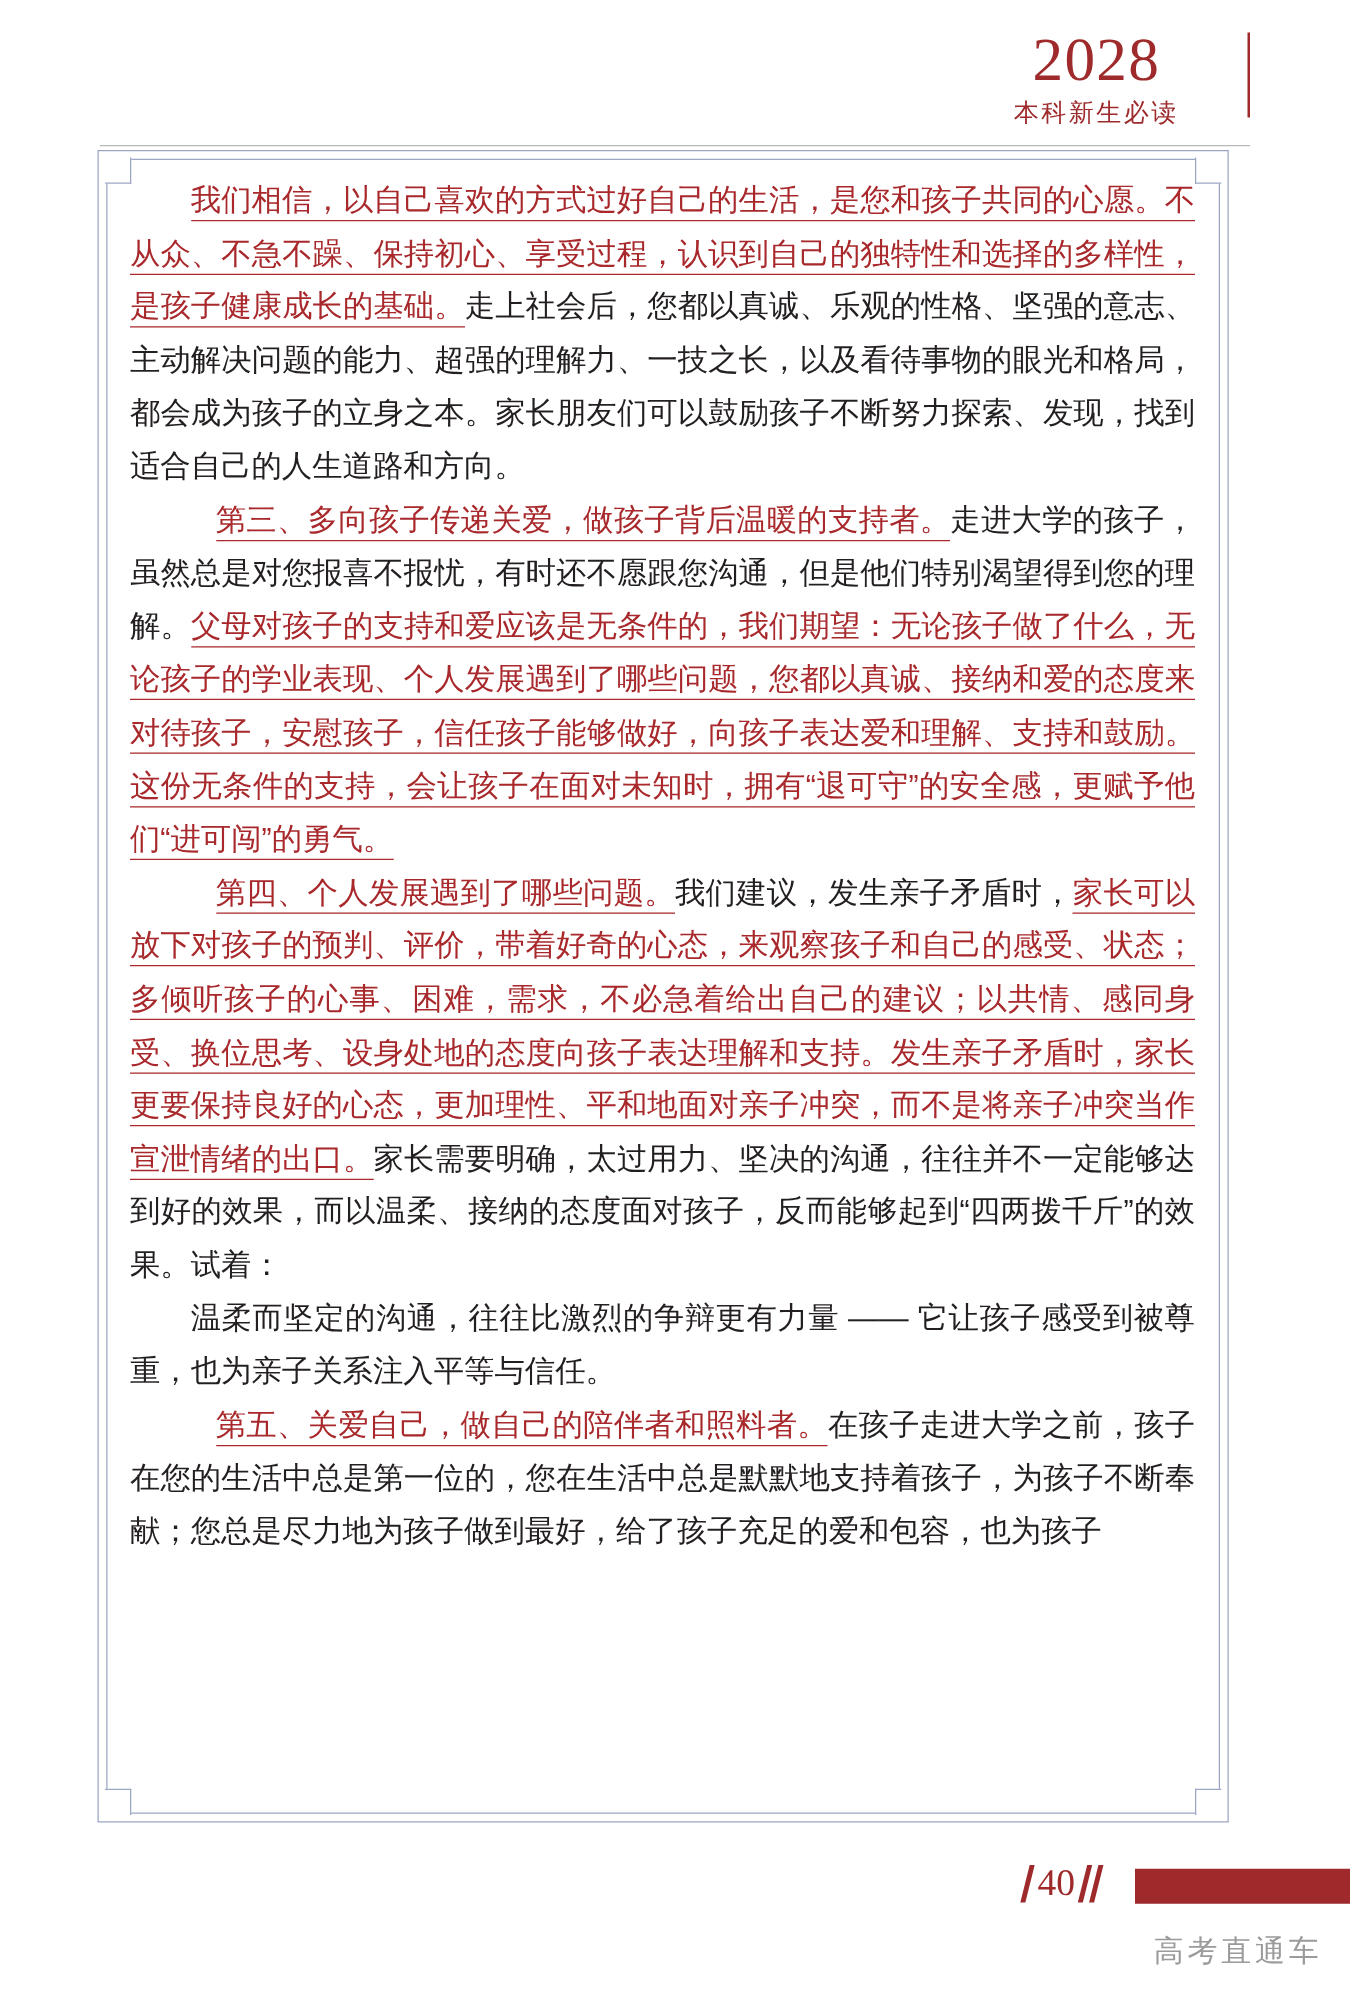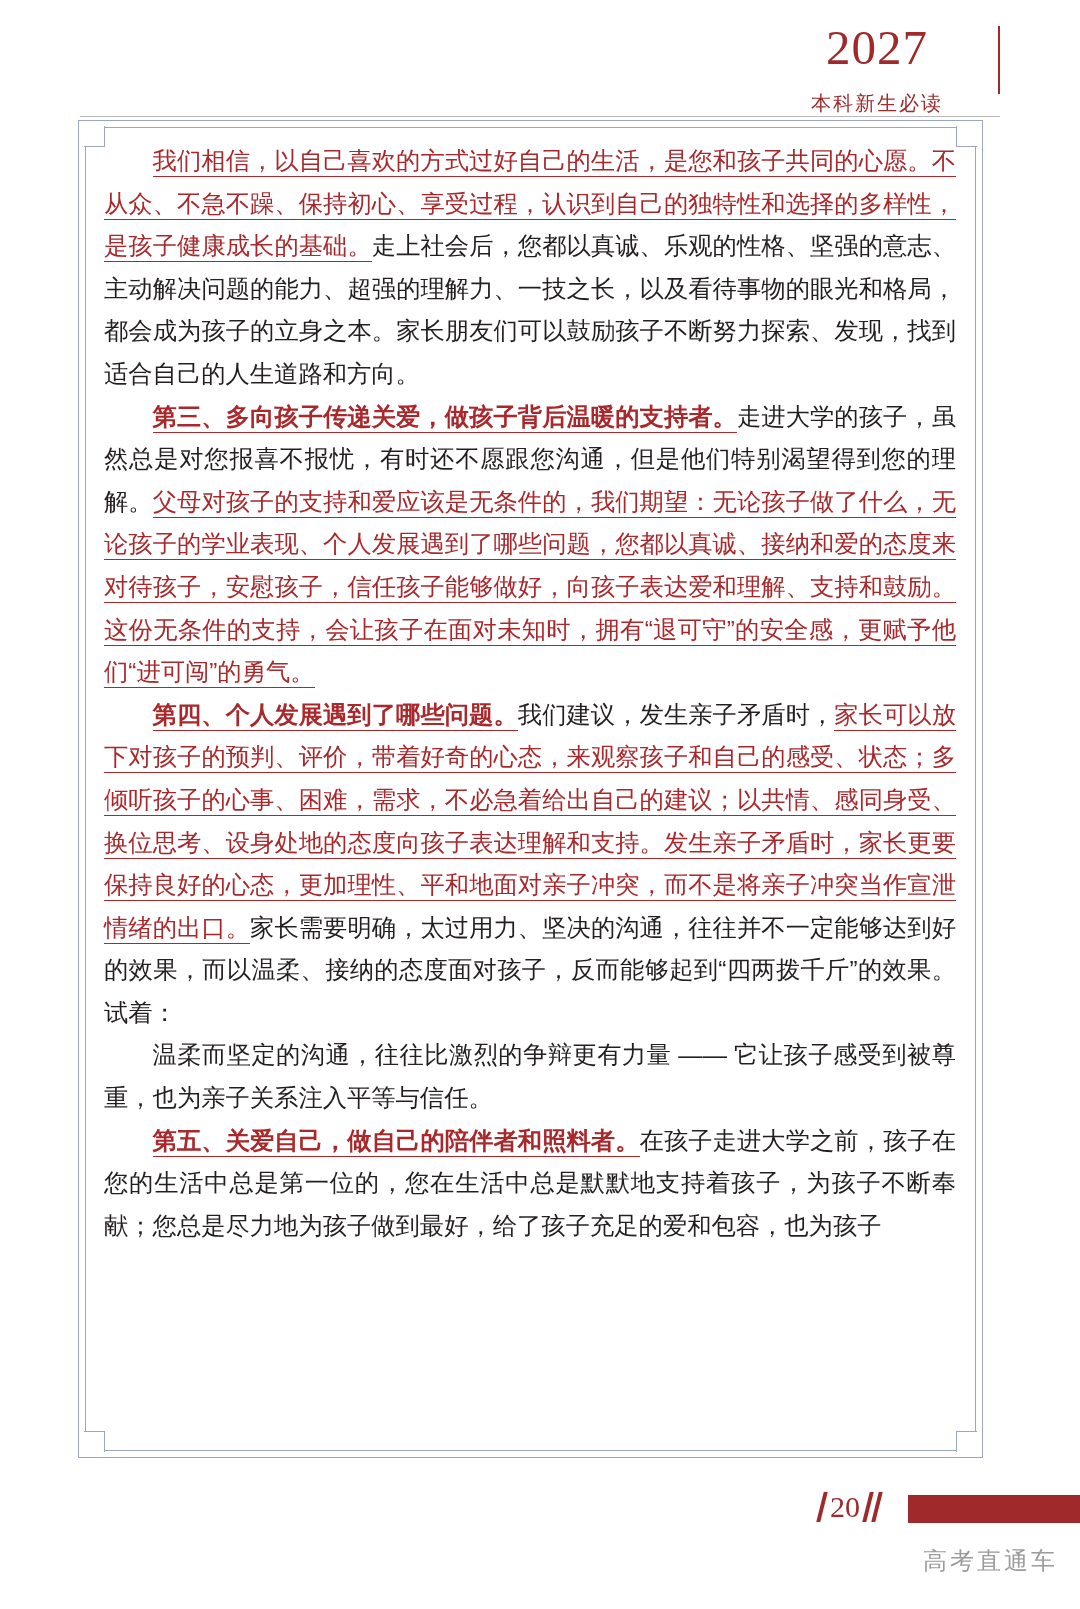--- a/index.html
+++ b/index.html
@@ -36,21 +36,21 @@
     line-height: 52px;
     color: #9e2a2b;
     letter-spacing: 1px;
     font-weight: 400;
   }
   .header-sub {
     font-size: 20px;
     line-height: 26px;
     color: #9e2a2b;
     letter-spacing: 2px;
-    margin-top: 16px;
+    margin-top: 4px;
     font-weight: 500;
   }
   .header-rule {
     position: absolute;
     right: 80px;
     top: 26px;
     width: 2px;
     height: 68px;
     background: #9e2a2b;
   }
@@ -114,23 +114,24 @@
     text-indent: 2em;
   }
 
   .hl {
     color: #a8282b;
     border-bottom: 1.6px solid #a8282b;
     padding-bottom: 2px;
   }
   .hl-b {
     color: #a8282b;
-    font-weight: 700;
+    font-weight: 400;
     border-bottom: 1.6px solid #a8282b;
     padding-bottom: 2px;
+    margin-left: 20px;
   }
 
   
   .footer {
     position: absolute;
     left: 0;
     bottom: 0;
     width: 1080px;
     height: 150px;
   }
@@ -175,21 +176,21 @@
     font-size: 24px;
     color: #9b9b9b;
     letter-spacing: 3px;
   }
 </style>
 </head>
 <body>
 
 <div class="page-header">
   <div class="header-inner">
-    <div class="header-year">2027</div>
+    <div class="header-year">2028</div>
     <div class="header-sub">本科新生必读</div>
   </div>
   <div class="header-rule"></div>
   <div class="header-baseline"></div>
 </div>
 
 <div class="frame">
   <div class="frame-outer"></div>
   <div class="frame-inner">
     <div class="notch tl"></div>
@@ -204,17 +205,17 @@
     <p><span class="hl-b">第三、多向孩子传递关爱，做孩子背后温暖的支持者。</span><span>走进大学的孩子，虽然总是对您报喜不报忧，有时还不愿跟您沟通，但是他们特别渴望得到您的理解。</span><span class="hl">父母对孩子的支持和爱应该是无条件的，我们期望：无论孩子做了什么，无论孩子的学业表现、个人发展遇到了哪些问题，您都以真诚、接纳和爱的态度来对待孩子，安慰孩子，信任孩子能够做好，向孩子表达爱和理解、支持和鼓励。这份无条件的支持，会让孩子在面对未知时，拥有“退可守”的安全感，更赋予他们“进可闯”的勇气。</span></p>
     <p><span class="hl-b">第四、个人发展遇到了哪些问题。</span><span>我们建议，发生亲子矛盾时，</span><span class="hl">家长可以放下对孩子的预判、评价，带着好奇的心态，来观察孩子和自己的感受、状态；多倾听孩子的心事、困难，需求，不必急着给出自己的建议；以共情、感同身受、换位思考、设身处地的态度向孩子表达理解和支持。发生亲子矛盾时，家长更要保持良好的心态，更加理性、平和地面对亲子冲突，而不是将亲子冲突当作宣泄情绪的出口。</span><span>家长需要明确，太过用力、坚决的沟通，往往并不一定能够达到好的效果，而以温柔、接纳的态度面对孩子，反而能够起到“四两拨千斤”的效果。试着：</span></p>
     <p><span>温柔而坚定的沟通，往往比激烈的争辩更有力量 —— 它让孩子感受到被尊重，也为亲子关系注入平等与信任。</span></p>
     <p><span class="hl-b">第五、关爱自己，做自己的陪伴者和照料者。</span><span>在孩子走进大学之前，孩子在您的生活中总是第一位的，您在生活中总是默默地支持着孩子，为孩子不断奉献；您总是尽力地为孩子做到最好，给了孩子充足的爱和包容，也为孩子</span></p>
   </div>
 
 <div class="footer">
   <div class="footer-bar"></div>
   <div class="folio">
     <span class="slash"></span>
-    <span class="folio-num">20</span>
+    <span class="folio-num">40</span>
     <span class="slash double"></span>
   </div>
   <div class="watermark">高考直通车</div>
 </div>
 
 </body></html>

